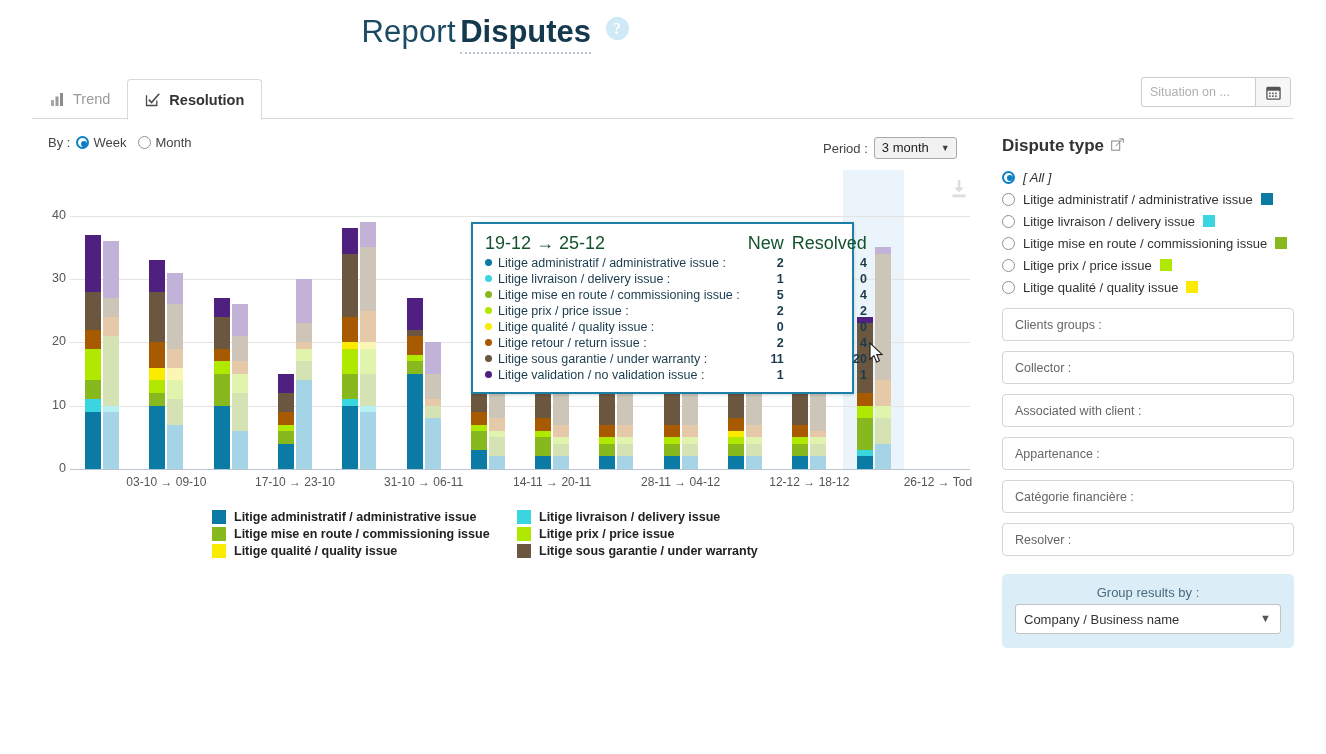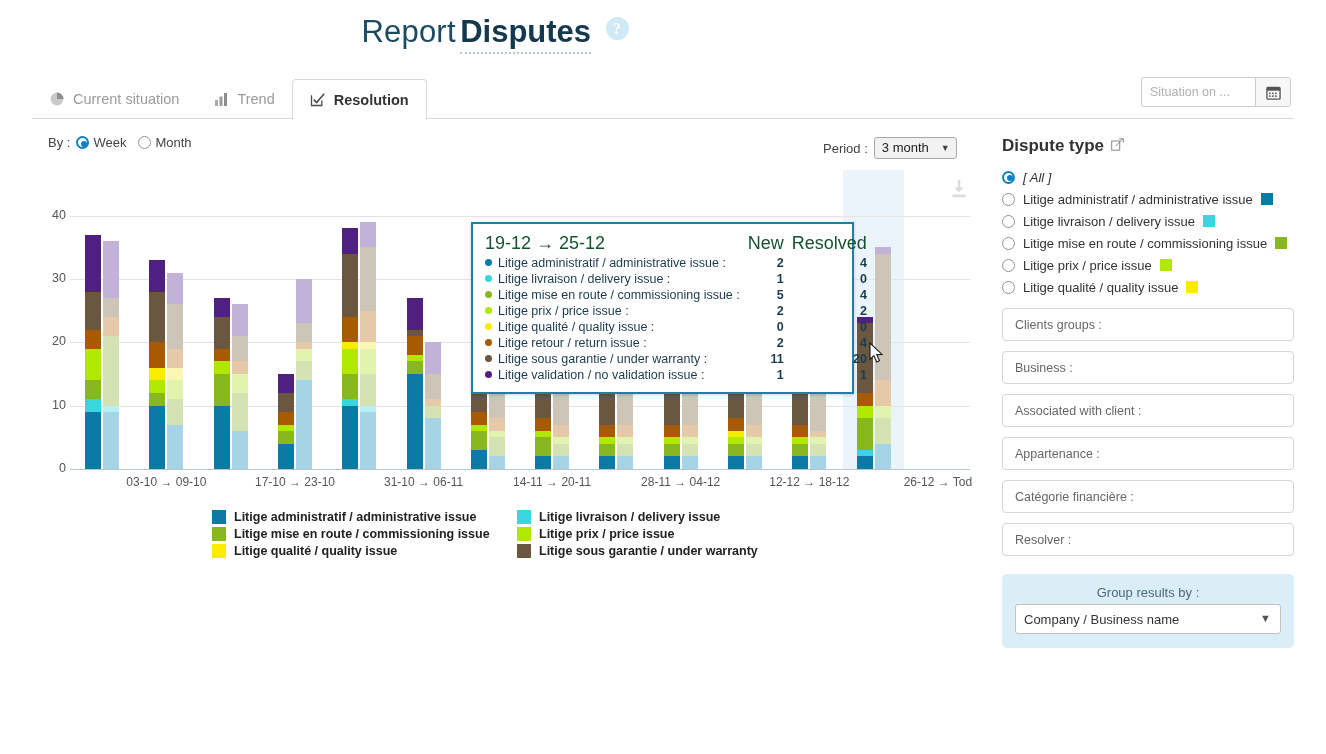--- a/index.html
+++ b/index.html
@@ -255,28 +255,20 @@
         <rect x="9.6" y="8" width="1.8" height="1.8" fill="#666"></rect>
         <rect x="3.2" y="11" width="1.8" height="1.8" fill="#666"></rect>
         <rect x="6.4" y="11" width="1.8" height="1.8" fill="#666"></rect>
         <rect x="9.6" y="11" width="1.8" height="1.8" fill="#666"></rect>
       </svg>
     </div>
   </div>
 
   <div id="tabs">
     <div class="tab">
-      <span class="tab-ico">
-        <svg width="16" height="16" viewBox="0 0 16 16">
-          <circle cx="8" cy="8" r="6.4" fill="#c9c9c9"></circle>
-          <path d="M8 8 L8 1.6 A6.4 6.4 0 0 1 14.4 8 Z" fill="#8f8f8f"></path>
-        </svg>
-      </span>
-      <span>Current situation</span>
-    </div><div class="tab">
       <span class="tab-ico">
         <svg width="16" height="16" viewBox="0 0 16 16">
           <rect x="2" y="9" width="3" height="6" fill="#a8a8a8"></rect>
           <rect x="6.5" y="5.5" width="3" height="9.5" fill="#9a9a9a"></rect>
           <rect x="11" y="2" width="3" height="13" fill="#8c8c8c"></rect>
         </svg>
       </span>
       <span>Trend</span>
     </div><div class="tab active">
       <span class="tab-ico">
@@ -716,21 +708,21 @@
           <span class="radio"></span>
           <span>Litige qualité / quality issue</span>
           <span class="dt-sw" style="background:#fbeb00"></span>
         </label>
       </div>
     <div id="filters-list">
         <div class="filter-box">
           <span>Clients groups :</span>
         </div>
         <div class="filter-box">
-          <span>Business :</span>
+          <span>Collector :</span>
         </div>
         <div class="filter-box">
           <span>Associated with client :</span>
         </div>
         <div class="filter-box">
           <span>Appartenance :</span>
         </div>
         <div class="filter-box">
           <span>Catégorie financière :</span>
         </div>

